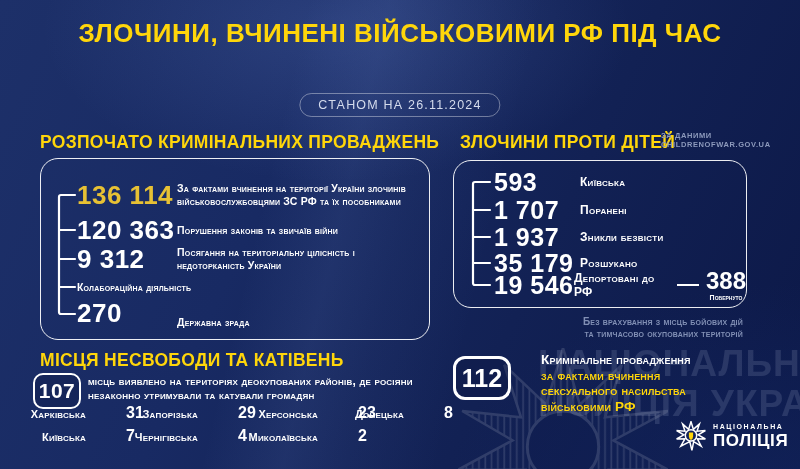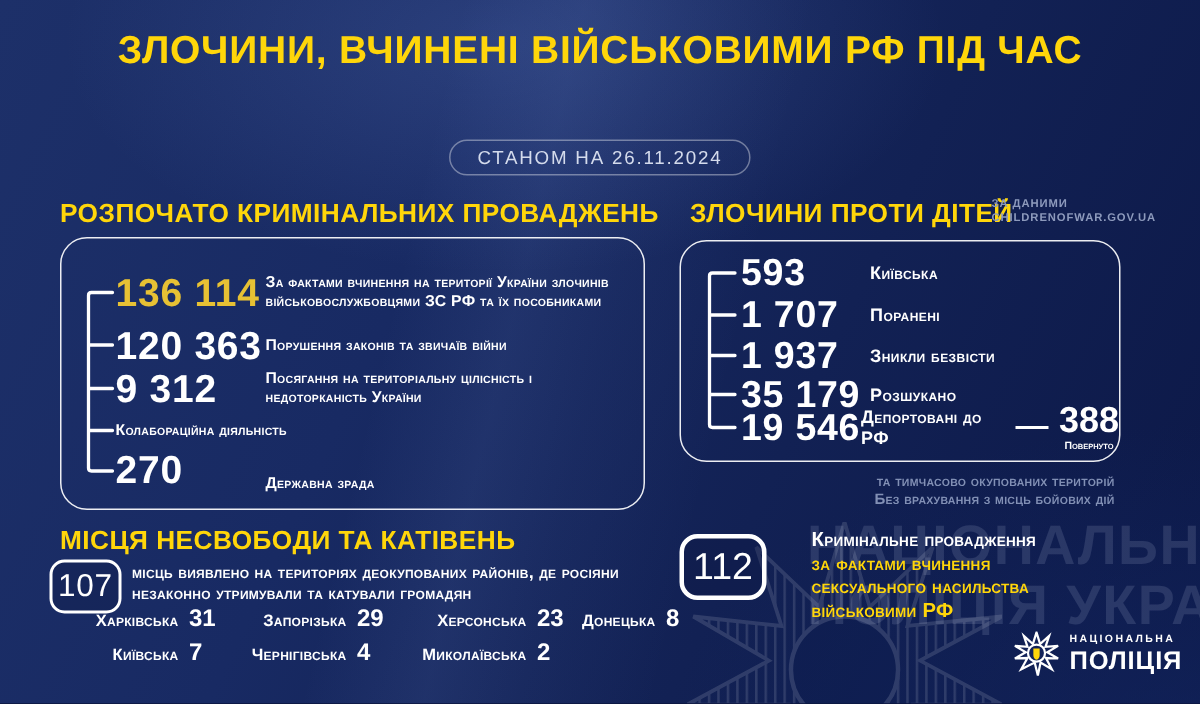--- a/index.html
+++ b/index.html
@@ -39,27 +39,27 @@
   #box-right .num{width:86px;font-size:25px;}
   #box-right .lbl{font-size:12px;letter-spacing:.3px;}
   .dash{width:24px;height:0;border-top:2.2px solid #fff;margin:0 7px;}
   .returned{text-align:center;line-height:1;}
   .returned .rv{font-size:24px;font-weight:800;}
   .returned .rl{font-size:7px;font-weight:700;margin-top:1px;}
   .note{position:absolute;left:453px;top:316px;width:290px;text-align:right;
     font-size:10px;line-height:12px;color:#8290b5;font-weight:700;letter-spacing:.2px;}
   
   .badge{position:absolute;display:flex;align-items:center;justify-content:center;
-    border:2.6px solid #fff;border-radius:10px;font-weight:400;background:rgba(10,20,60,.25);}
+    border:2.6px solid #fff;border-radius:10px;font-weight:700;background:rgba(10,20,60,.25);}
   #badge-107{left:33px;top:373px;width:44px;height:32px;font-size:21px;letter-spacing:.5px;}
   #desc-107{position:absolute;left:88px;top:374px;width:362px;font-size:12px;
     font-weight:700;line-height:14px;letter-spacing:.2px;}
   .regions{position:absolute;left:40px;top:404px;display:grid;
     grid-template-columns:106px 112px 120px 86px;grid-row-gap:5px;}
-  .regcell{display:flex;align-items:baseline;justify-content:flex-end;}
+  .regcell{display:flex;align-items:baseline;justify-content:flex-end;gap:33px;}
   .regname{font-size:11px;font-weight:700;letter-spacing:.2px;}
   .regval{font-size:16px;font-weight:800;margin-left:7px;min-width:20px;}
   
   #badge-112{left:453px;top:356px;width:52px;height:38px;font-size:25px;border-radius:12px;border-width:3px;}
   .sv-text{position:absolute;left:521px;top:352px;font-size:13.5px;font-weight:800;
     line-height:15.5px;letter-spacing:.2px;margin-left:20px;}
   .sv-text .y{color:var(--yellow);}
   
   .wm-text{position:absolute;left:538px;top:344px;font-weight:800;font-size:37px;
     line-height:40px;letter-spacing:1px;color:rgba(225,233,255,0.13);white-space:nowrap;}
@@ -153,22 +153,22 @@
       <div class="lbl sc">Депортовані до РФ</div>
       <div class="dash"></div>
       <div class="returned">
         <div class="rv">388</div>
         <div class="rl sc">Повернуто</div>
       </div>
     </div>
   </div>
 
   <div class="note sc">
+    <div>Без врахування з місць бойових дій</div>
     <div>та тимчасово окупованих територій</div>
-    <div>Без врахування з місць бойових дій</div>
   </div>
 
   <div class="h-sec" style="left:40px;top:350px;">МІСЦЯ НЕСВОБОДИ ТА КАТІВЕНЬ</div>
   <div class="badge" id="badge-107">107</div>
   <div class="sc" id="desc-107">місць виявлено на територіях деокупованих районів, де росіяни незаконно утримували та катували громадян</div>
 
   <div class="regions">
     <div class="regcell">
       <span class="regname sc">Харківська</span>
       <span class="regval">31</span>

